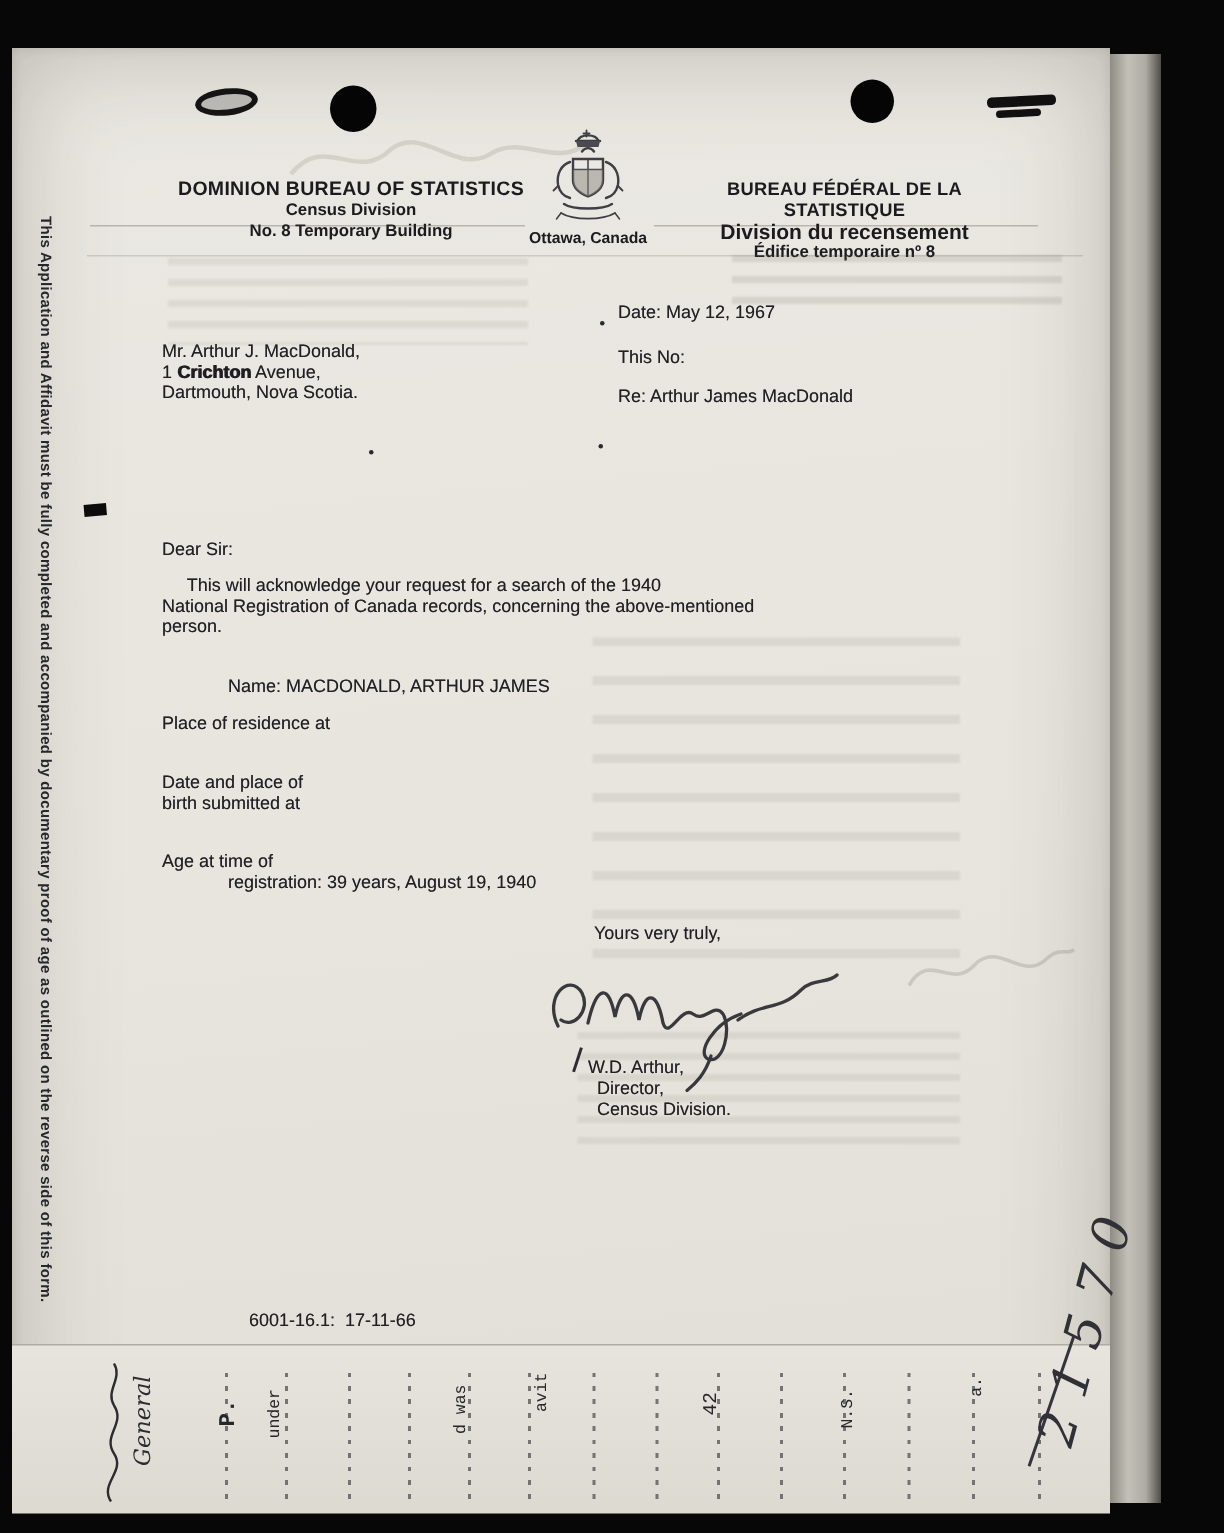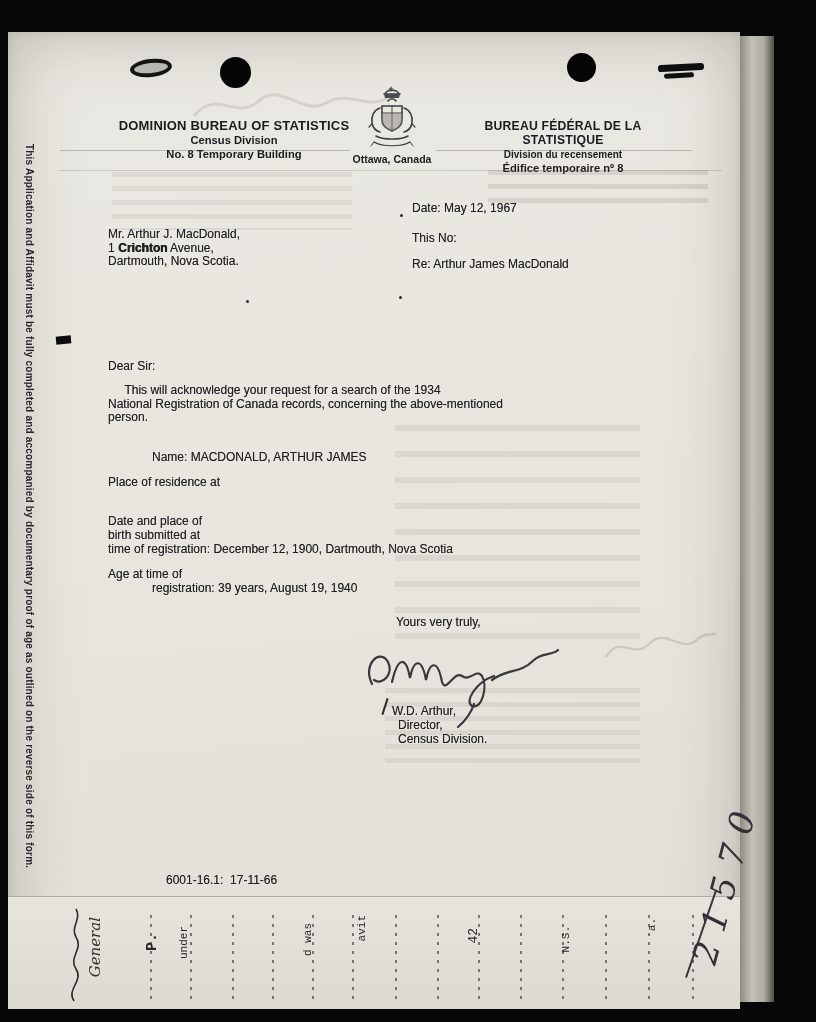--- a/index.html
+++ b/index.html
@@ -18,21 +18,21 @@
         font-size:12px;line-height:13.6px;color:#1f1f24;white-space:pre;
         text-shadow:0 0 .4px rgba(25,25,30,.55);}
 
   
   .lh{position:absolute;text-align:center;color:#1b1b1f;}
   .lh-en{left:106px;top:87px;width:240px;}
   .lh-fr{left:438px;top:87px;width:234px;}
   .lh .t{font-size:13px;font-weight:bold;letter-spacing:.2px;line-height:14px;}
   .lh-fr .t{font-size:12.2px;}
   .lh .s{font-size:11.2px;font-weight:bold;line-height:13px;margin-top:1px;}
-  .lh-fr .s1{font-size:10px;}
+  .lh-fr .s1{font-size:14px;}
   .ottawa{position:absolute;left:338px;top:121px;width:92px;text-align:center;
           font-size:10.5px;font-weight:bold;color:#1b1b1f;}
   .rule{position:absolute;height:1px;background:rgba(60,55,48,.28);}
 
   
   .margin-note{position:absolute;left:16px;top:112px;height:760px;writing-mode:vertical-rl;
                font-size:10px;font-weight:bold;letter-spacing:.2px;color:#26262b;}
   .film-number{position:absolute;left:22px;top:62px;writing-mode:vertical-rl;
                font-size:9px;color:#97978f;letter-spacing:1px;}
 
@@ -145,31 +145,30 @@
     <div class="mono" style="left:100px;top:196px"><span>Mr. Arthur J. MacDonald,</span>
 <span>1 </span><span class="bold-overstrike">Crichton</span><span> Avenue,</span>
 <span>Dartmouth, Nova Scotia.</span></div>
 
     <div class="dot" style="left:392px;top:182px"></div>
     <div class="dot" style="left:391px;top:264px"></div>
     <div class="dot" style="left:238px;top:268px"></div>
 
     <div class="mono" style="left:100px;top:328px">Dear Sir:</div>
 
-    <div class="mono" style="left:100px;top:352px"><span>     This will acknowledge your request for a search of the 1934</span>
+    <div class="mono" style="left:100px;top:352px"><span>     This will acknowledge your request for a search of the 1940</span>
 <span>National Registration of Canada records, concerning the above-mentioned</span>
 <span>person.</span></div>
 
     <div class="mono" style="left:144px;top:419px">Name: MACDONALD, ARTHUR JAMES</div>
 
     <div class="mono" style="left:100px;top:444px">Place of residence at</div>
 
     <div class="mono" style="left:100px;top:483px">Date and place of</div>
     <div class="mono" style="left:100px;top:497px">birth submitted at</div>
-    <div class="mono" style="left:100px;top:511px">time of registration: December 12, 1900, Dartmouth, Nova Scotia</div>
 
     <div class="mono" style="left:100px;top:536px">Age at time of</div>
     <div class="mono" style="left:144px;top:550px">registration: 39 years, August 19, 1940</div>
 
     <div class="mono" style="left:388px;top:584px">Yours very truly,</div>
 
     <svg class="sig" width="215" height="105" viewBox="0 0 215 105">
       <g fill="none" stroke="#26262c" stroke-width="2.2" stroke-linecap="round" opacity=".9">
         <path d="M16 56 C6 36 24 20 32 34 C38 46 26 58 18 52"></path>
         <path d="M36 54 C42 28 50 28 54 50 C58 30 66 30 70 52 C74 32 82 32 86 54

